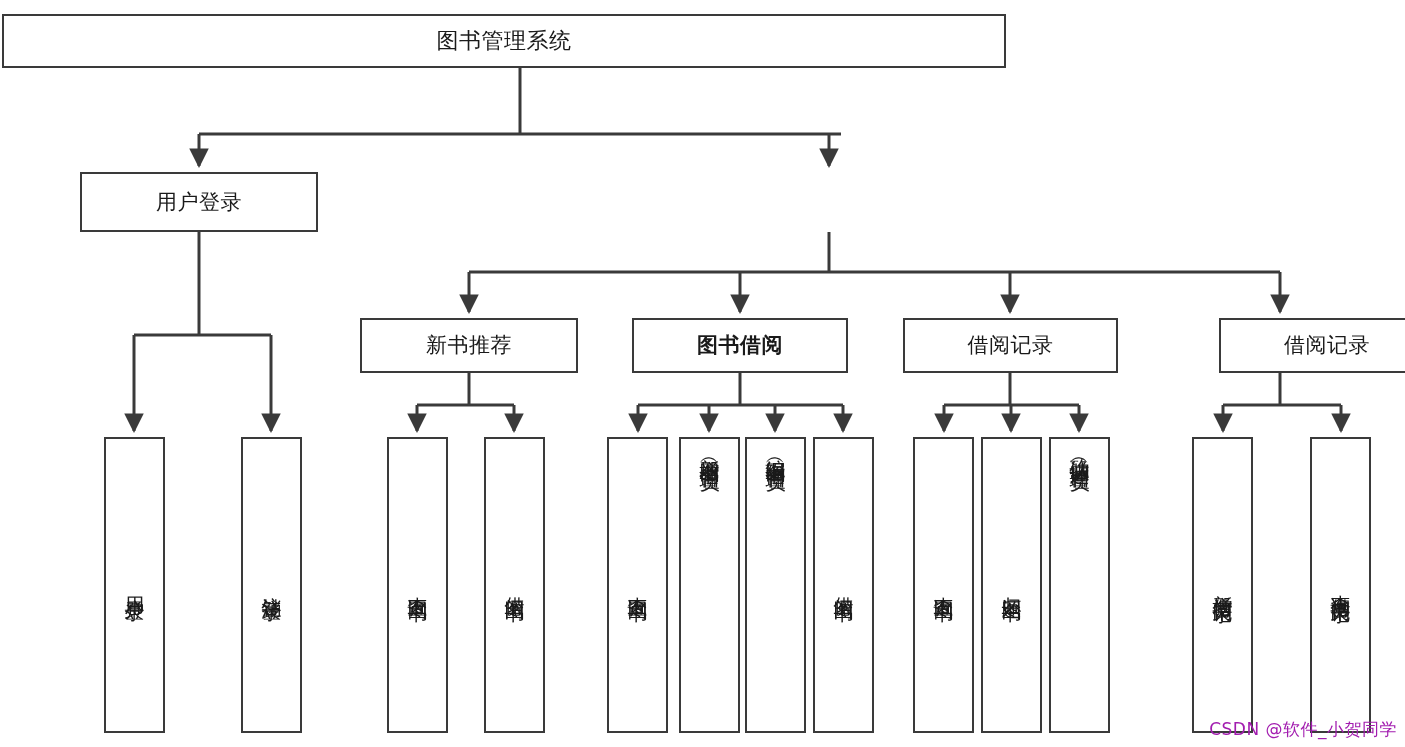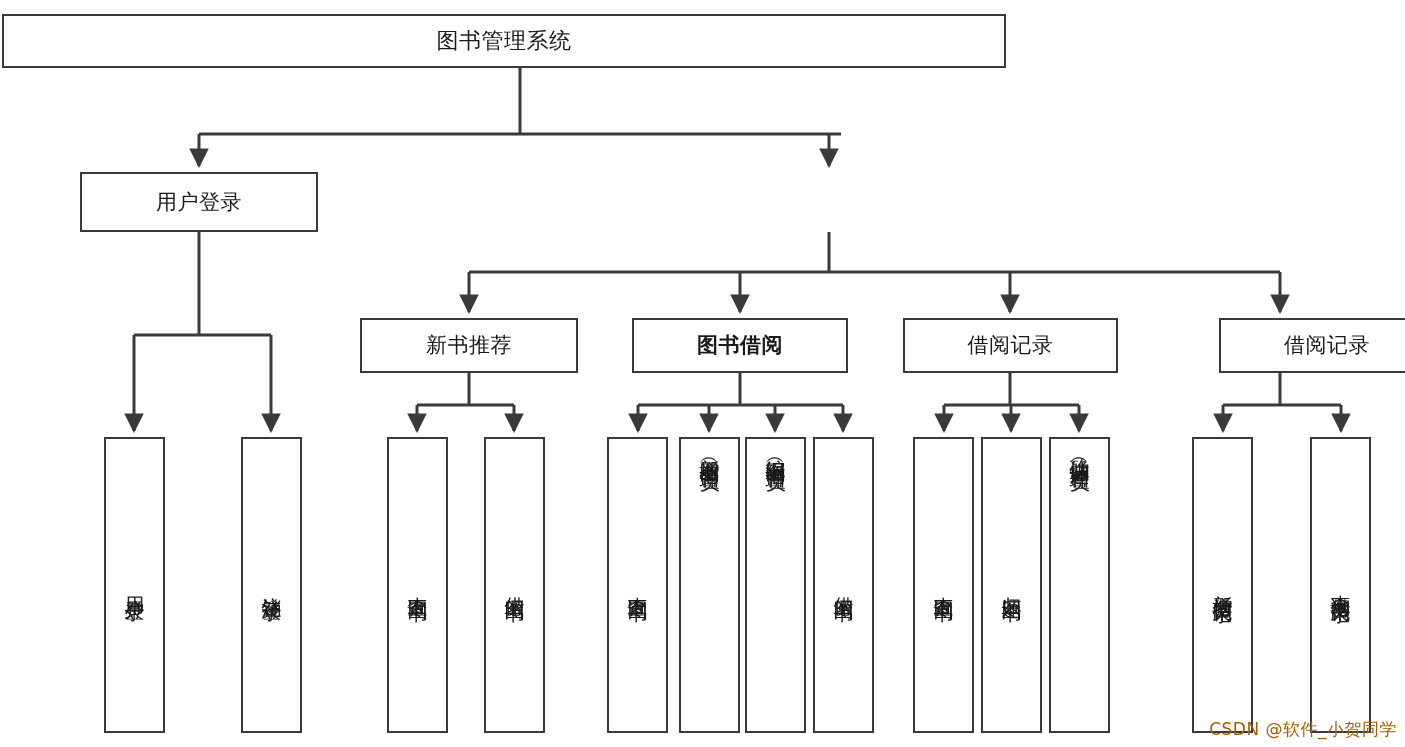--- a/index.html
+++ b/index.html
@@ -60,21 +60,21 @@
   }
   .node.leaf.centered {
     align-items: center;
     padding-top: 0;
   }
   .watermark {
     position: absolute;
     right: 8px;
     bottom: 6px;
     font-size: 17px;
-    color: #a16207;
+    color: #a21caf;
     letter-spacing: 0.5px;
     z-index: 5;
     white-space: nowrap;
   }
 </style>
 </head>
 <body>
 
 <div id="canvas">
 

